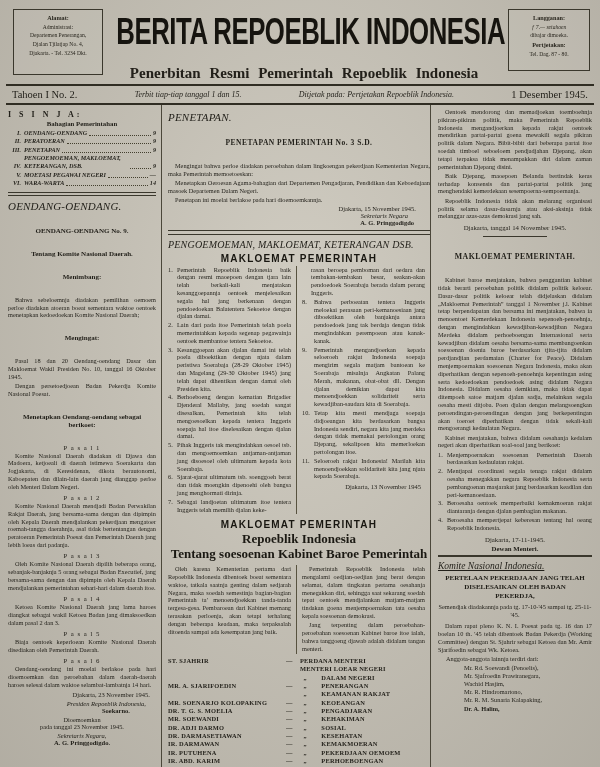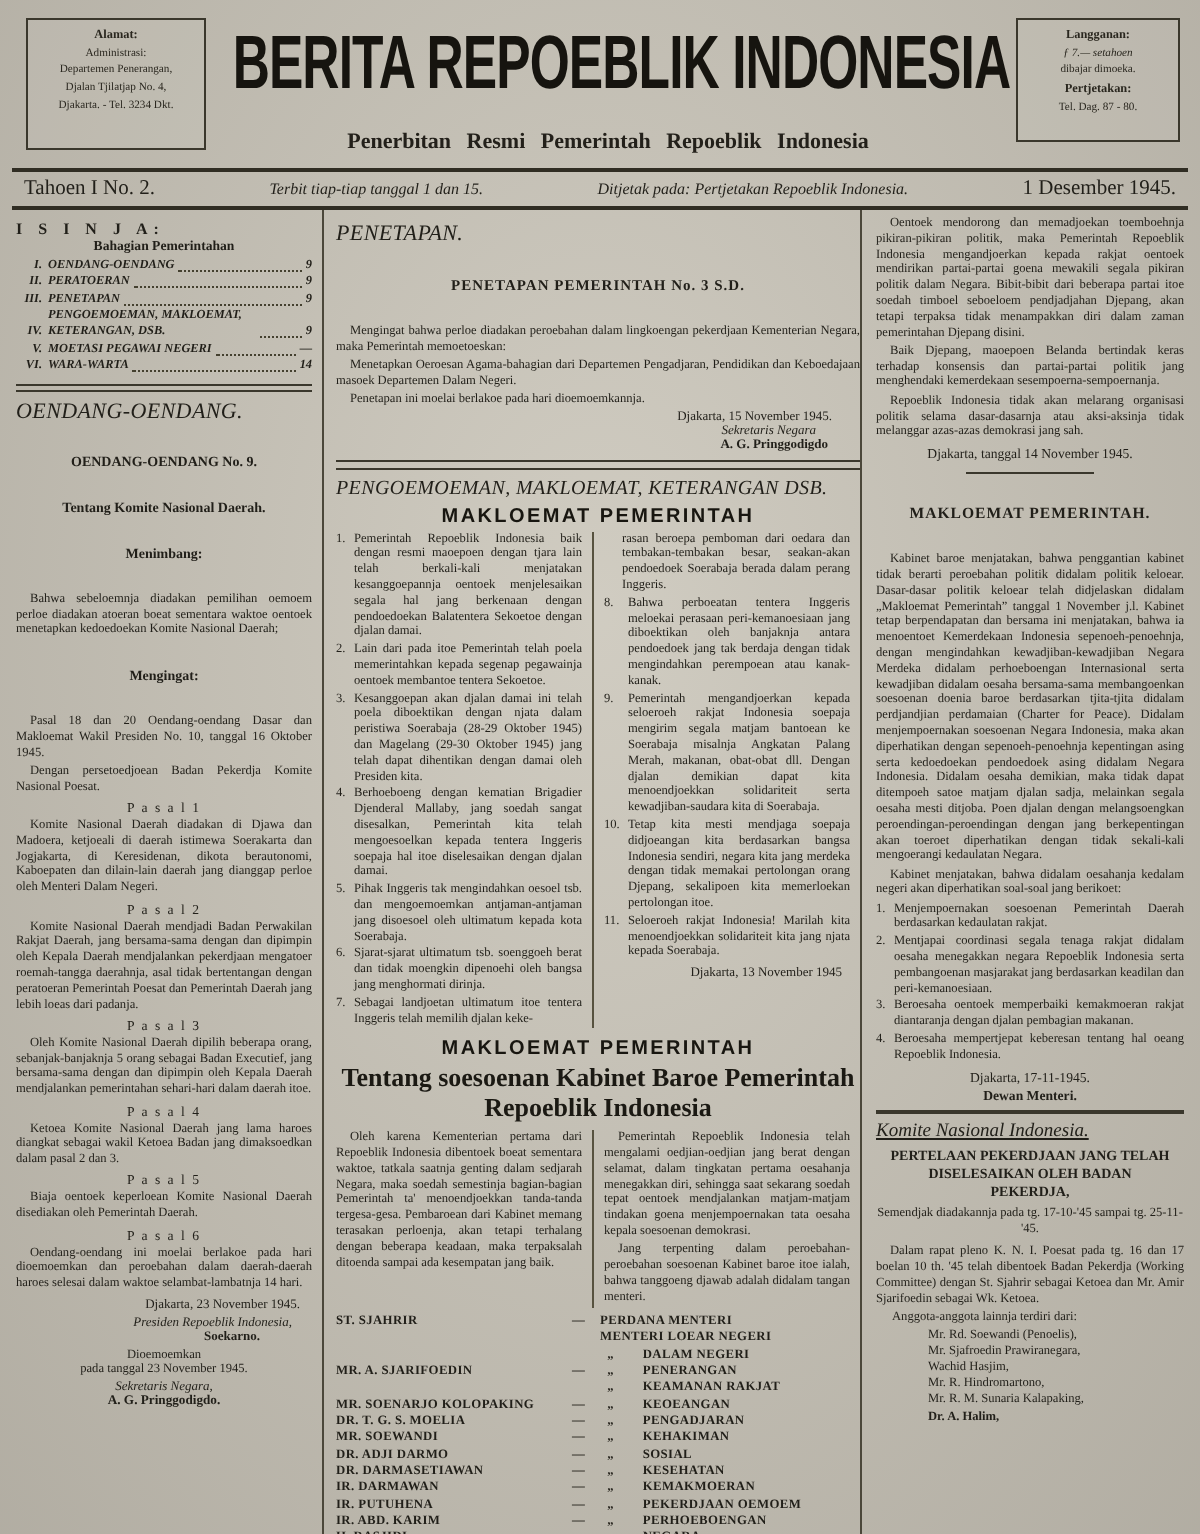--- a/index.html
+++ b/index.html
@@ -24,21 +24,21 @@
   .masthead{
     position:absolute;left:100px;right:92px;top:8px;text-align:center;
   }
   .masthead-title{
     font-family:"Liberation Sans", sans-serif;font-weight:bold;font-size:28px;
     white-space:nowrap;letter-spacing:-.5px;
     transform:scale(.92,1.35);transform-origin:50% 50%;
     margin-top:8px;color:#16140f;
   }
   .masthead-sub{
-    margin-top:17px;font-weight:bold;font-size:11px;word-spacing:5px;color:#23201a;text-align:center;
+    margin-top:17px;font-weight:bold;font-size:15px;word-spacing:5px;color:#23201a;text-align:center;
   }
   
   .dateline{
     margin:0 6px;border-top:2.5px solid #302d23;border-bottom:2.5px solid #302d23;
     display:flex;align-items:center;justify-content:space-between;
     height:17px;padding:0 6px;font-size:9.5px;
   }
   .dateline .it{font-style:italic;font-size:8px;}
   .dl-edition,.dl-date{font-size:10.5px;}
   
@@ -176,20 +176,21 @@
     <div class="drule"></div>
 
     <div class="sect-head">OENDANG-OENDANG.</div>
     <div class="bold-center">OENDANG-OENDANG  No.  9.</div>
     <div class="bold-center">Tentang Komite Nasional Daerah.</div>
     <div class="bold-center">Menimbang:</div>
     <p class="p">Bahwa sebeloemnja diadakan pemilihan oemoem perloe diadakan atoeran boeat sementara waktoe oentoek menetapkan kedoedoekan Komite Nasional Daerah;</p>
     <div class="bold-center">Mengingat:</div>
     <p class="p">Pasal 18 dan 20 Oendang-oendang Dasar dan Makloemat Wakil Presiden No. 10, tanggal 16 Oktober 1945.</p>
     <p class="p">Dengan persetoedjoean Badan Pekerdja Komite Nasional Poesat.</p>
+    <div class="bold-center" style="padding:0 10px">Menetapkan Oendang-oendang sebagai berikoet:</div>
 
     <div class="pasal-head">P a s a l   1</div>
     <p class="p">Komite Nasional Daerah diadakan di Djawa dan Madoera, ketjoeali di daerah istimewa Soerakarta dan Jogjakarta, di Keresidenan, dikota berautonomi, Kaboepaten dan dilain-lain daerah jang dianggap perloe oleh Menteri Dalam Negeri.</p>
     <div class="pasal-head">P a s a l   2</div>
     <p class="p">Komite Nasional Daerah mendjadi Badan Perwakilan Rakjat Daerah, jang bersama-sama dengan dan dipimpin oleh Kepala Daerah mendjalankan pekerdjaan mengatoer roemah-tangga daerahnja, asal tidak bertentangan dengan peratoeran Pemerintah Poesat dan Pemerintah Daerah jang lebih loeas dari padanja.</p>
     <div class="pasal-head">P a s a l   3</div>
     <p class="p">Oleh Komite Nasional Daerah dipilih beberapa orang, sebanjak-banjaknja 5 orang sebagai Badan Executief, jang bersama-sama dengan dan dipimpin oleh Kepala Daerah mendjalankan pemerintahan sehari-hari dalam daerah itoe.</p>
     <div class="pasal-head">P a s a l   4</div>
     <p class="p">Ketoea Komite Nasional Daerah jang lama haroes diangkat sebagai wakil Ketoea Badan jang dimaksoedkan dalam pasal 2 dan 3.</p>
     <div class="pasal-head">P a s a l   5</div>
@@ -271,22 +272,22 @@
         <div class="li">
             <span class="num" style="width:12px">11.</span>
             <span class="txt">Seloeroeh rakjat Indonesia! Marilah kita menoendjoekkan solidariteit kita jang njata kepada Soerabaja.</span>
           </div>
         <div class="sig-r" style="padding-right:4px">Djakarta, 13 November 1945</div>
       </div>
     </div>
 
     <div class="sans-head" style="margin-top:5px">MAKLOEMAT  PEMERINTAH</div>
     <div class="kab-title">
+      <div>Repoeblik Indonesia</div>
       <div>Tentang soesoenan Kabinet Baroe Pemerintah</div>
-      <div>Repoeblik Indonesia</div>
     </div>
 
     <div class="twocol">
       <div class="sub">
         <p class="p">Oleh karena Kementerian pertama dari Repoeblik Indonesia dibentoek boeat sementara waktoe, tatkala saatnja genting dalam sedjarah Negara, maka soedah semestinja bagian-bagian Pemerintah ta' menoendjoekkan tanda-tanda tergesa-gesa. Pembaroean dari Kabinet memang terasakan perloenja, akan tetapi terhalang dengan beberapa keadaan, maka terpaksalah ditoenda sampai ada kesempatan jang baik.</p>
       </div>
       <div class="sub">
         <p class="p">Pemerintah Repoeblik Indonesia telah mengalami oedjian-oedjian jang berat dengan selamat, dalam tingkatan pertama oesahanja menegakkan diri, sehingga saat sekarang soedah tepat oentoek mendjalankan matjam-matjam tindakan goena menjempoernakan tata oesaha kepala soesoenan demokrasi.</p>
         <p class="p">Jang terpenting dalam peroebahan-peroebahan soesoenan Kabinet baroe itoe ialah, bahwa tanggoeng djawab adalah didalam tangan menteri.</p>
       </div>

